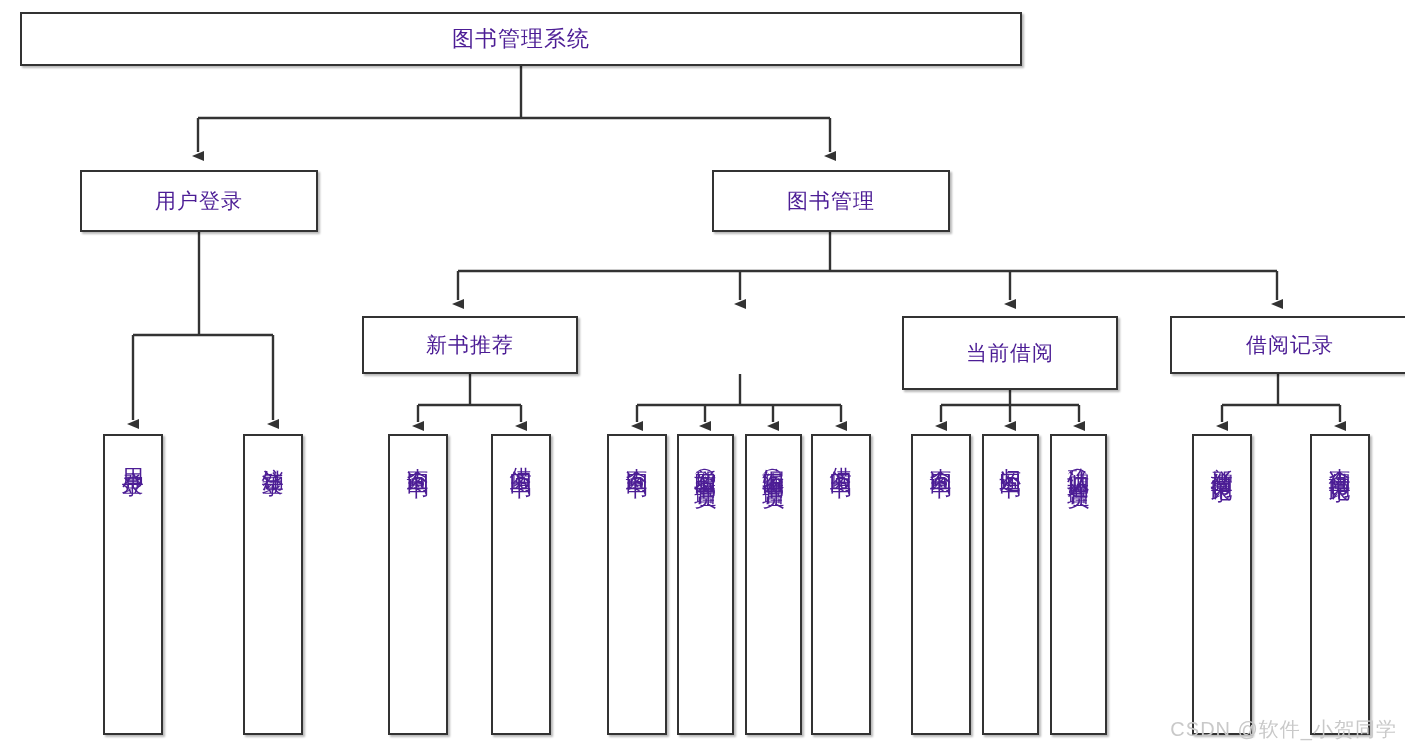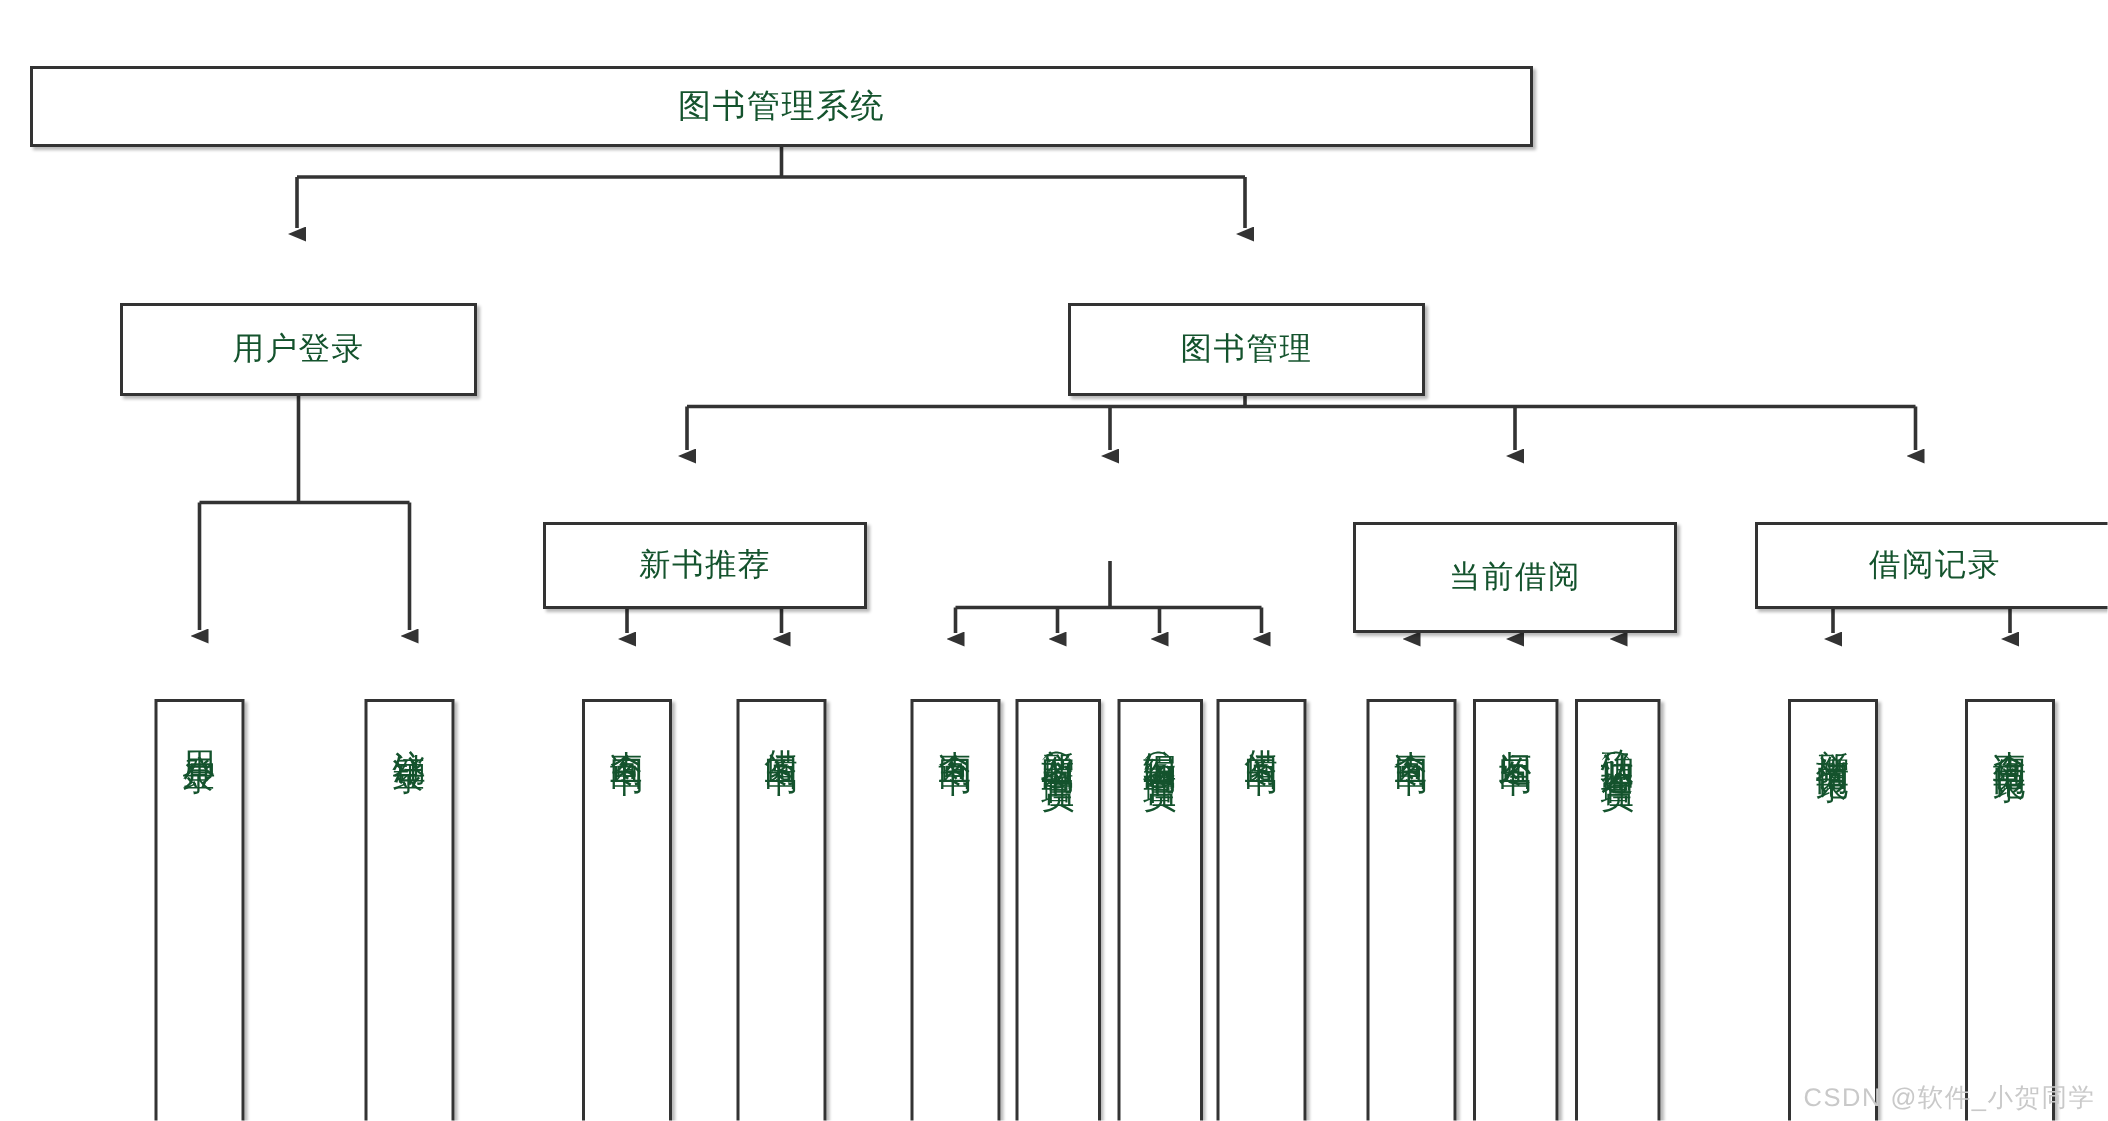--- a/index.html
+++ b/index.html
@@ -15,22 +15,21 @@
 
   .node{
     position:absolute;
     box-sizing:border-box;
     background:#ffffff;
     border:2px solid #333333;
     box-shadow:2px 2px 2px rgba(0,0,0,0.28);
     display:flex;
     align-items:center;
     justify-content:center;
-    color:#14532d;
-    margin-top:32px;
+    color:#4c1d95;
   }
   .node .label{
     display:block;
     text-align:center;
     line-height:1.18;
     white-space:nowrap;
   }
   .node.horiz .label{font-size:21px;letter-spacing:1px;}
   .node.root .label{font-size:22px;letter-spacing:1px;}
 
@@ -46,21 +45,21 @@
     line-height:1.06;
     letter-spacing:3px;
     white-space:pre-line;
     transform:none;
   }
 
   .watermark{
     position:absolute;
     right:8px;
     bottom:4px;
-    font-size:17px;
+    font-size:20px;
     color:#c9c9c9;
     letter-spacing:1px;
     white-space:nowrap;
     user-select:none;
   }
 </style>
 </head>
 <body>
 
 <div id="canvas">

